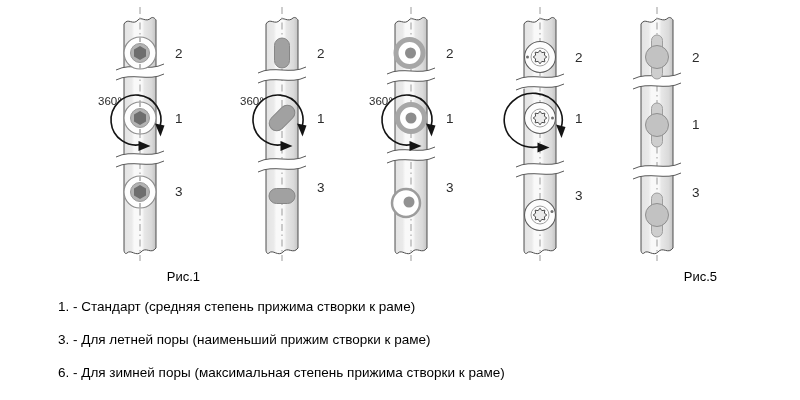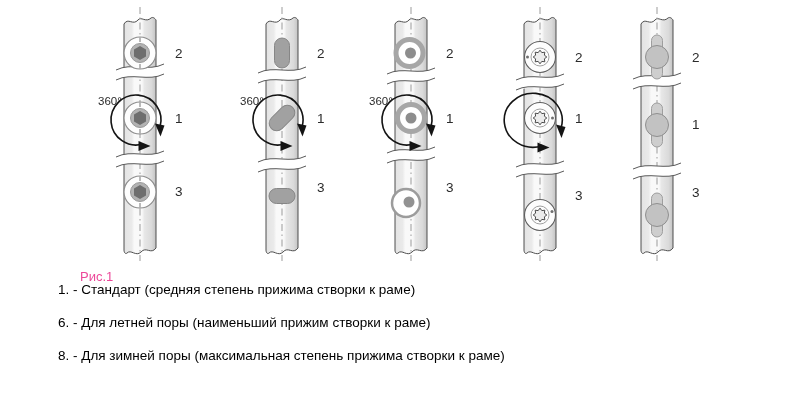--- a/index.html
+++ b/index.html
@@ -1,22 +1,22 @@
 <!DOCTYPE html>
 <html><head>
 <meta charset="utf-8">
 <style>
   html,body{margin:0;padding:0;background:#ffffff;}
   body{font-family:"Liberation Sans","DejaVu Sans",sans-serif;}
   .canvas{position:relative;width:800px;height:400px;background:#ffffff;overflow:hidden;}
   .figure{position:absolute;top:0;width:120px;height:292px;}
   .figure svg{display:block;}
-  .caption{position:absolute;top:269px;left:0;width:120px;text-align:left;
-           font-size:13px;color:#ec4899;}
-  .legend{position:absolute;left:58px;top:280px;}
+  .caption{position:absolute;top:269px;left:0;width:120px;text-align:right;
+           font-size:13px;color:#000000;}
+  .legend{position:absolute;left:58px;top:297px;}
   .legend-line{font-size:13.5px;line-height:20px;margin-bottom:13px;color:#000000;white-space:nowrap;}
   .brk{fill:none;stroke:#5a5a5a;stroke-width:1;}
   .arc{fill:none;stroke:#141414;stroke-width:1.6;}
   .tick{stroke:#777777;stroke-width:1;}
   .axis{stroke:#9b9b9b;stroke-width:1;stroke-dasharray:7 3.5 1.5 3.5;}
   .prof{stroke:#4e4e4e;stroke-width:1;}
   svg text{font-family:"Liberation Sans","DejaVu Sans",sans-serif;}
   .plbl{font-size:13.5px;fill:#2b2b2b;}
   .deg{font-size:11.5px;fill:#2b2b2b;}
 </style>
@@ -261,21 +261,22 @@
         <circle cx="60" cy="125" r="11.5" fill="#c2c2c2" stroke="#8f8f8f"></circle>
       </g>
       <g>
         <rect x="54.5" y="193" width="11" height="44" rx="5.5" fill="#cecece" stroke="#9e9e9e"></rect>
         <circle cx="60" cy="215" r="11.5" fill="#c2c2c2" stroke="#8f8f8f"></circle>
       </g>
       <text class="plbl" x="95" y="62">2</text>
       <text class="plbl" x="95" y="129">1</text>
       <text class="plbl" x="95" y="197">3</text>
     </svg>
+    <div class="caption">Рис.5</div>
   </div>
 
   <div class="legend">
     <div class="legend-line">1. - Стандарт (средняя степень прижима створки к раме)</div>
-    <div class="legend-line">6. - Для летней поры (наименьший прижим створки к раме)</div>
-    <div class="legend-line">8. - Для зимней поры (максимальная степень прижима створки к раме)</div>
+    <div class="legend-line">3. - Для летней поры (наименьший прижим створки к раме)</div>
+    <div class="legend-line">6. - Для зимней поры (максимальная степень прижима створки к раме)</div>
   </div>
 
 </div>
 
 </body></html>

